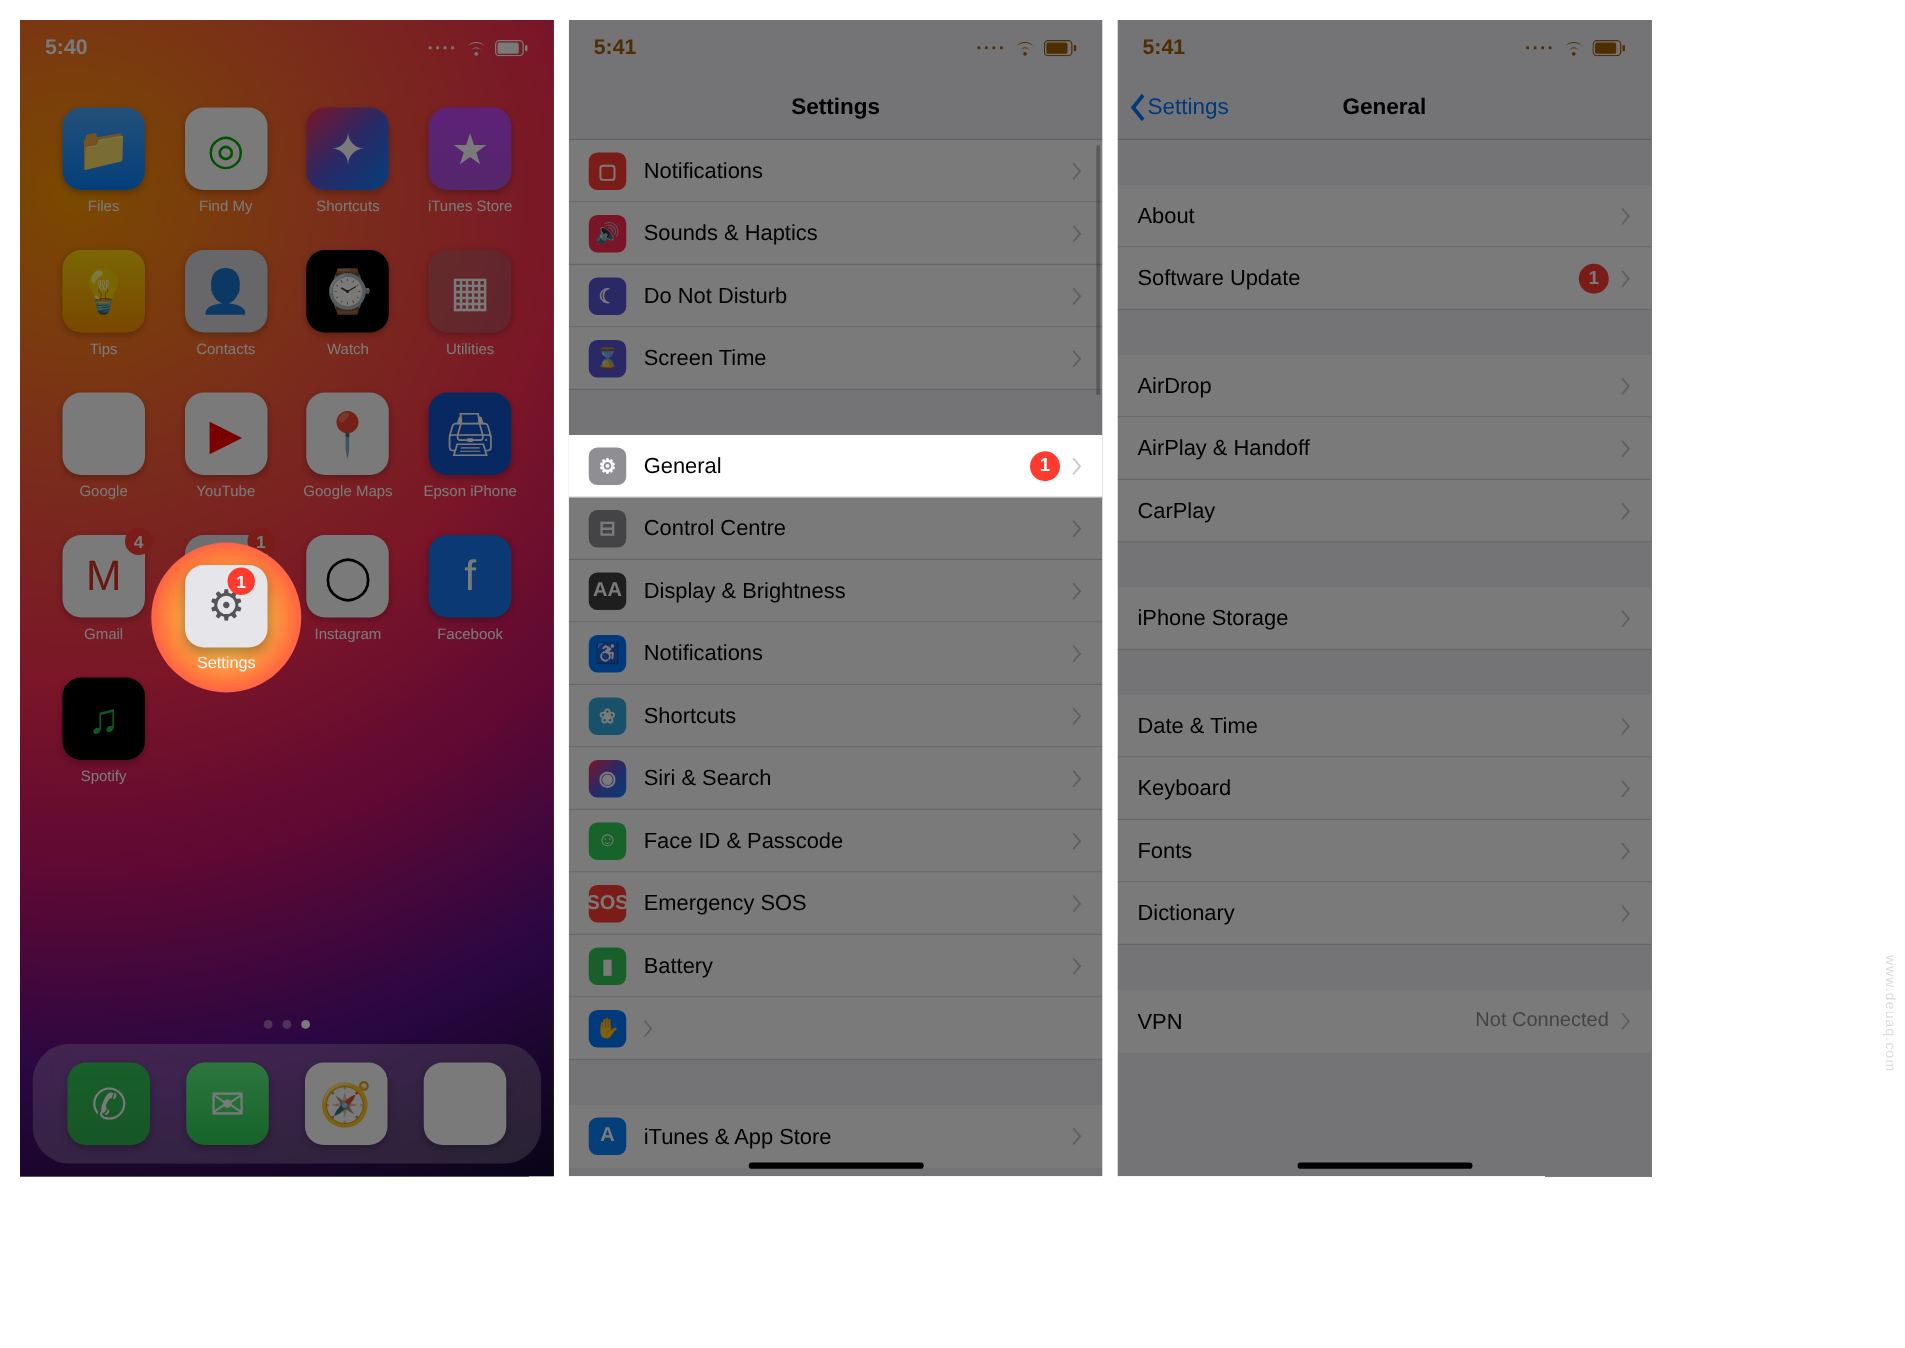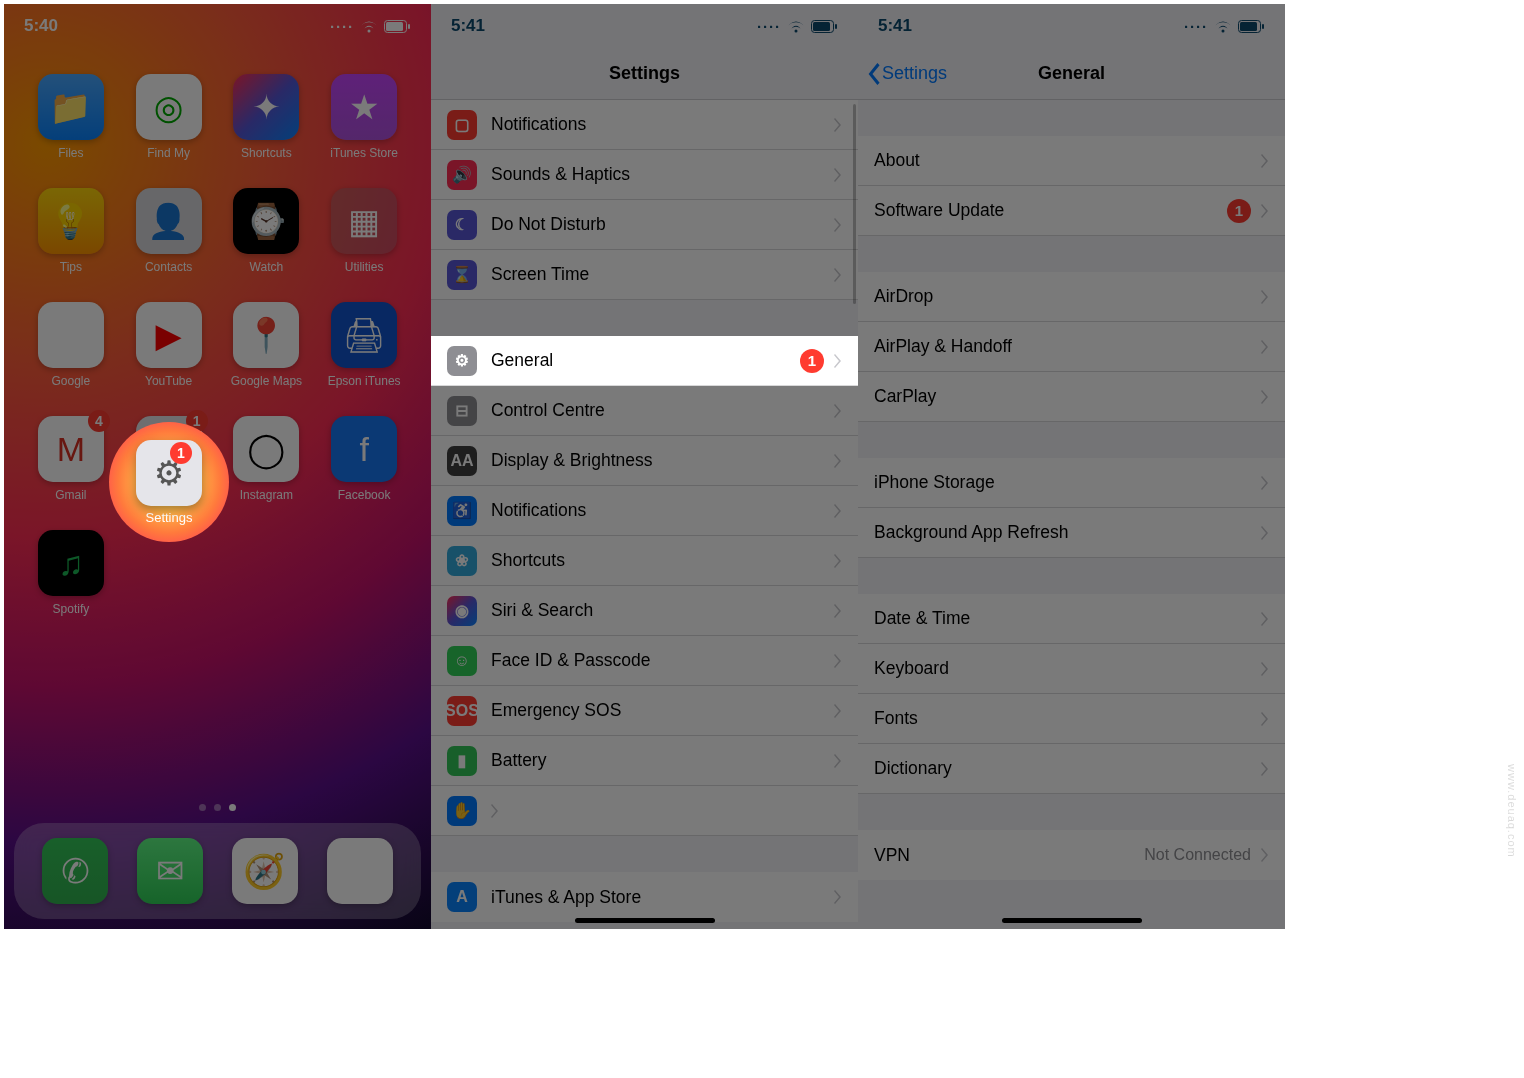--- a/index.html
+++ b/index.html
@@ -4,21 +4,21 @@
 <style>
   * { box-sizing: border-box; margin: 0; padding: 0; }
   body {
     font-family: -apple-system, "Helvetica Neue", Arial, sans-serif;
     background: #fff;
     width: 1524px;
     height: 1078px;
     position: relative;
     overflow: hidden;
   }
-  .container { display: flex; padding: 4px; }
+  .container { display: flex; gap: 12px; padding: 16px; }
 
   
   .phone {
     position: relative;
     width: 427px;
     height: 925px;
     border-radius: 0;
     overflow: hidden;
     background: #000;
   }
@@ -38,21 +38,21 @@
     display: flex;
     justify-content: space-between;
     align-items: center;
     padding: 0 20px;
     font-size: 17px;
     font-weight: 600;
     position: relative;
     z-index: 2;
   }
   .status.on-dark { color: #fff; }
-  .status.on-light { color: #0c4a6e; background: #f2f2f7; text-align: right; }
+  .status.on-light { color: #a16207; background: #f2f2f7; text-align: right; }
   .status-right { display: flex; align-items: center; gap: 6px; font-size: 15px; letter-spacing: 1px; }
   .wifi-icon, .battery-icon { display: inline-block; }
   .wifi-icon svg, .battery-icon svg { display: block; }
 
   
   .home {
     position: absolute; inset: 0;
     background:
       radial-gradient(circle at 10% 15%, #ff9a00 0%, #ff5e3a 25%, #ff2d55 45%, #c6126b 62%, #5b0f8b 80%, #120a2e 100%);
   }
@@ -312,21 +312,21 @@
         <div class="app">
           <div style="position:relative">
             <div class="app-icon ic-maps">📍</div>
           </div>
           <div class="app-label">Google Maps</div>
         </div>
         <div class="app">
           <div style="position:relative">
             <div class="app-icon ic-epson">🖨</div>
           </div>
-          <div class="app-label">Epson iTunes</div>
+          <div class="app-label">Epson iPhone</div>
         </div>
         <div class="app">
           <div style="position:relative">
             <div class="app-icon ic-gmail">M</div>
             <div class="app-badge">4</div>
           </div>
           <div class="app-label">Gmail</div>
         </div>
         <div class="app">
           <div style="position:relative">
@@ -622,28 +622,20 @@
         </div>
         <div class="group-gap"></div>
         <div class="row noicon">
           <span class="rlabel">iPhone Storage</span>
           <span class="chevron">
             <svg viewBox="0 0 8 14">
               <path fill="currentColor" d="M1 0l6 7-6 7-1-1 5-6-5-6z"></path>
             </svg>
           </span>
         </div>
-        <div class="row noicon">
-          <span class="rlabel">Background App Refresh</span>
-          <span class="chevron">
-            <svg viewBox="0 0 8 14">
-              <path fill="currentColor" d="M1 0l6 7-6 7-1-1 5-6-5-6z"></path>
-            </svg>
-          </span>
-        </div>
         <div class="group-gap"></div>
         <div class="row noicon">
           <span class="rlabel">Date &amp; Time</span>
           <span class="chevron">
             <svg viewBox="0 0 8 14">
               <path fill="currentColor" d="M1 0l6 7-6 7-1-1 5-6-5-6z"></path>
             </svg>
           </span>
         </div>
         <div class="row noicon">

